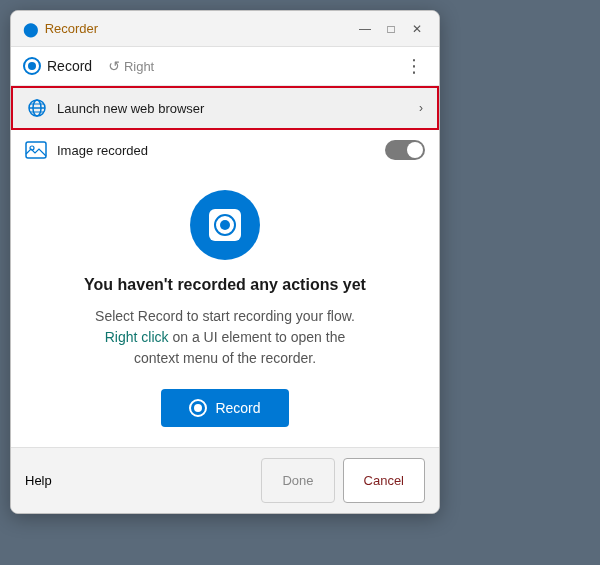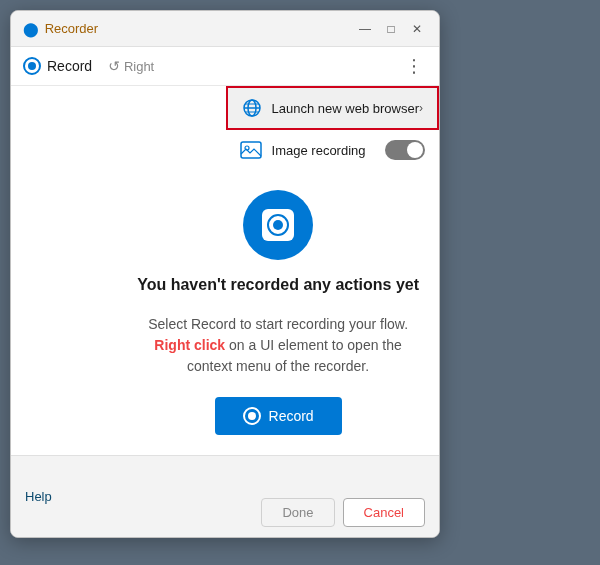--- a/index.html
+++ b/index.html
@@ -125,21 +125,20 @@
       color: #555;
       cursor: pointer;
       padding: 0 4px;
     }
 
     .content-area {
       background: white;
       flex: 1;
       display: flex;
       flex-direction: column;
-      align-items: flex-end;
     }
 
     .launch-browser-item {
       display: flex;
       align-items: center;
       justify-content: space-between;
       padding: 10px 14px;
       background: #f0f0f0;
       border: 2px solid #d0021b;
       cursor: pointer;
@@ -263,33 +262,33 @@
       color: white;
       font-size: 10px;
     }
     .sparkle.top-left { top: 2px; left: 4px; }
     .sparkle.top-right { top: 2px; right: 4px; }
 
     .headline {
       font-size: 16px;
       font-weight: 600;
       color: #1a1a1a;
-      margin-bottom: 20px;
+      margin-bottom: 12px;
     }
 
     .subtext {
       font-size: 14px;
       color: #555;
       line-height: 1.5;
       max-width: 280px;
     }
 
     .subtext strong {
-      font-weight: 700;
-      color: #ef4444;
+      font-weight: 400;
+      color: #0f766e;
     }
 
     .record-action-btn {
       margin-top: 20px;
       background: #0078d4;
       color: white;
       border: none;
       border-radius: 4px;
       padding: 10px 28px;
       font-size: 14px;
@@ -303,50 +302,49 @@
     .footer {
       background: #f3f3f3;
       padding: 10px 14px;
       display: flex;
       align-items: center;
       justify-content: space-between;
       border-top: 1px solid #e0e0e0;
     }
 
     .help-link {
-      color: #0c4a6e;
+      color: #000000;
       font-size: 13px;
       cursor: pointer;
       text-decoration: none;
       text-align: right;
     }
 
     .footer-buttons {
       display: flex;
       gap: 8px;
-      margin-top: 32px;
     }
 
     .done-btn {
       background: #f3f3f3;
       border: 1px solid #d0d0d0;
       border-radius: 4px;
       padding: 6px 20px;
       font-size: 13px;
       color: #888;
       cursor: pointer;
     }
 
     .cancel-btn {
       background: white;
       border: 1px solid #aaa;
       border-radius: 4px;
-      padding: 6px 20px;
-      font-size: 13px;
-      color: #ef4444;
+      padding: 14px 20px;
+      font-size: 13px;
+      color: #7f1d1d;
       cursor: pointer;
       font-weight: 500;
     }
 
     
     .browser-dropdown {
       position: absolute;
       top: 0;
       left: 100%;
       background: white;
@@ -422,21 +420,21 @@
         </div>
       </div>
 
       <div class="image-recording-item">
         <div class="image-recording-left">
           <svg width="22" height="18" viewBox="0 0 22 18" fill="none">
             <rect x="1" y="1" width="20" height="16" rx="2" stroke="#0078d4" stroke-width="1.5" fill="none"></rect>
             <circle cx="7" cy="7" r="2" stroke="#0078d4" stroke-width="1.2" fill="none"></circle>
             <polyline points="1,13 6,8 10,12 14,8 21,15" stroke="#0078d4" stroke-width="1.2" fill="none"></polyline>
           </svg>
-          <span>Image recording</span>
+          <span>Image recorded</span>
         </div>
         <div class="toggle">
           <div class="toggle-thumb"></div>
         </div>
       </div>
     </div>
 
     <div class="main-content">
       <div class="recorder-graphic">
         <div class="graphic-circle">

